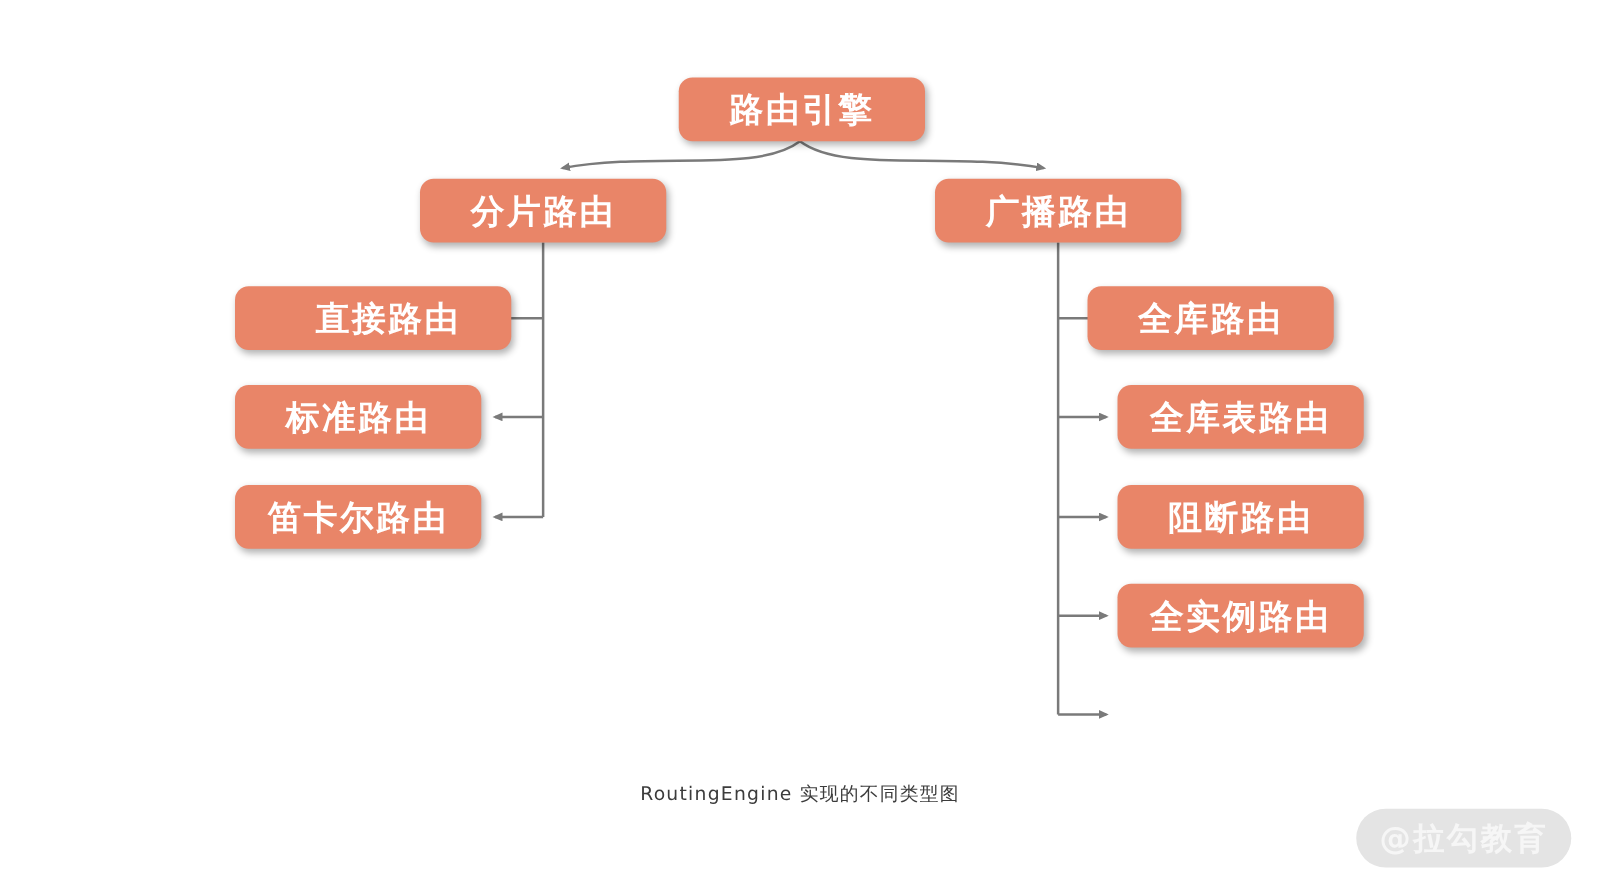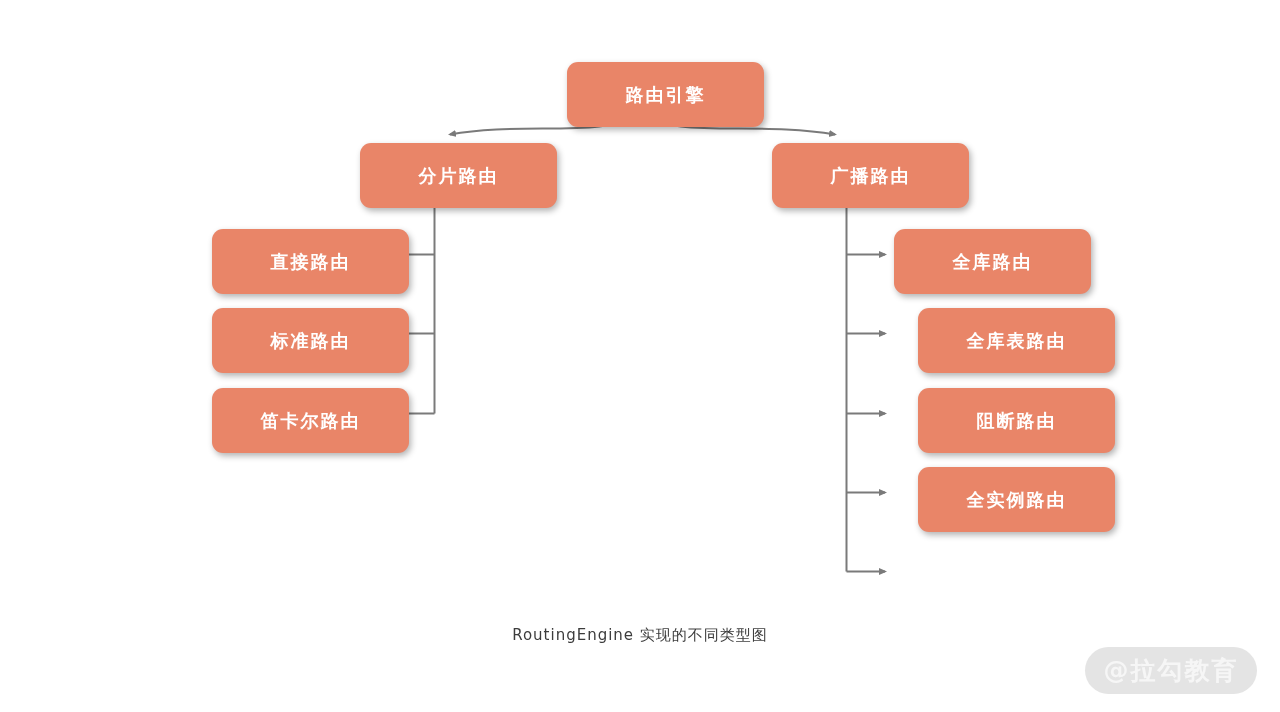--- a/index.html
+++ b/index.html
@@ -28,37 +28,36 @@
     stroke: var(--connector, #7a7a7a);
     stroke-width: 2;
   }
   .connector-layer marker path {
     fill: var(--connector, #7a7a7a);
     stroke: none;
   }
   .node {
     position: absolute;
     width: 197px;
-    height: 65px;
+    height: 51px;
     background: var(--node-fill, #e98568);
     color: var(--node-text, #ffffff);
     border-radius: 11px;
     display: flex;
     align-items: center;
     justify-content: center;
-    font-size: 18px;
+    font-size: 27px;
     font-weight: bold;
     letter-spacing: 2px;
     box-shadow: 2px 3px 6px rgba(0, 0, 0, 0.30);
-    margin-left: 24px;
   }
   #node-root      { left: 543px; top: 62px;  }
   #node-sharding  { left: 336px; top: 143px; }
   #node-broadcast { left: 748px; top: 143px; }
-  #node-l1 { left: 188px; top: 229px; }
+  #node-l1 { left: 188px; top: 229px; padding-left: 24px; }
   #node-l2 { left: 188px; top: 308px; }
   #node-l3 { left: 188px; top: 388px; }
   #node-r1 { left: 870px; top: 229px; }
   #node-r2 { left: 894px; top: 308px; }
   #node-r3 { left: 894px; top: 388px; }
   #node-r4 { left: 894px; top: 467px; }
   #node-r5 { left: 894px; top: 546px; }
   .caption {
     position: absolute;
     left: 0;

